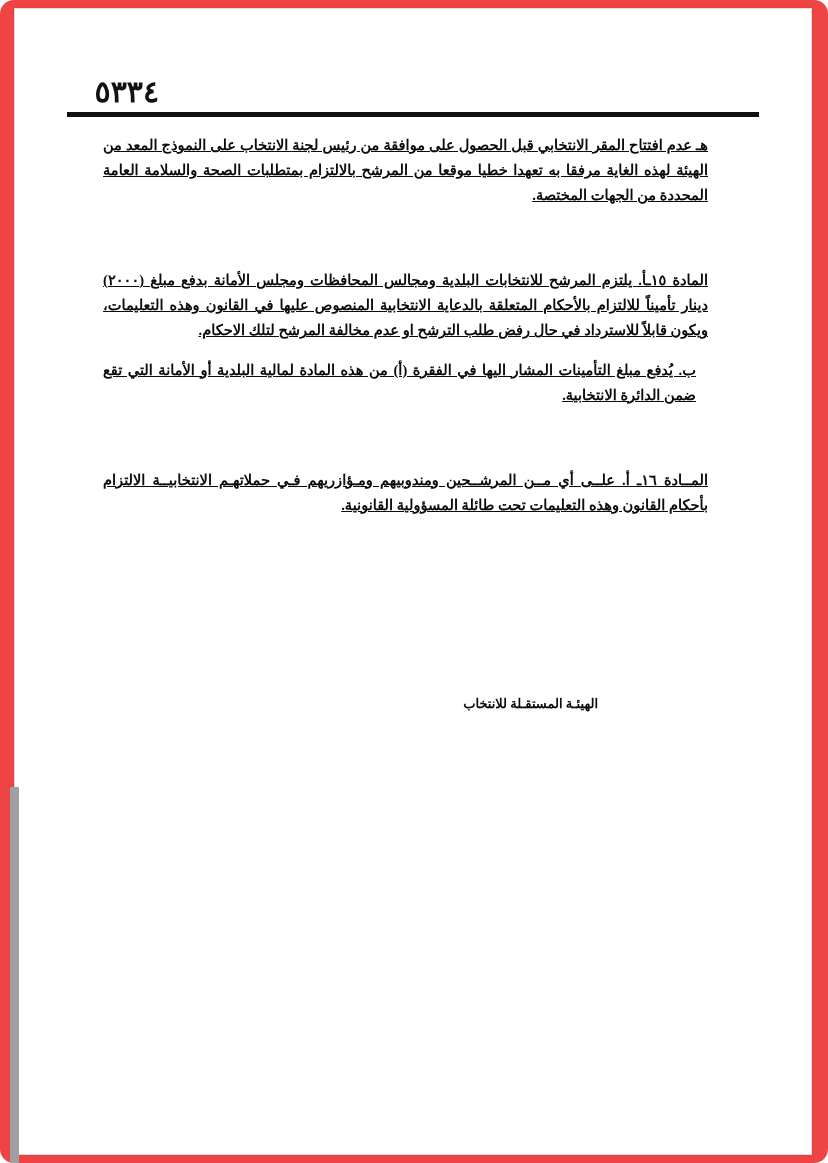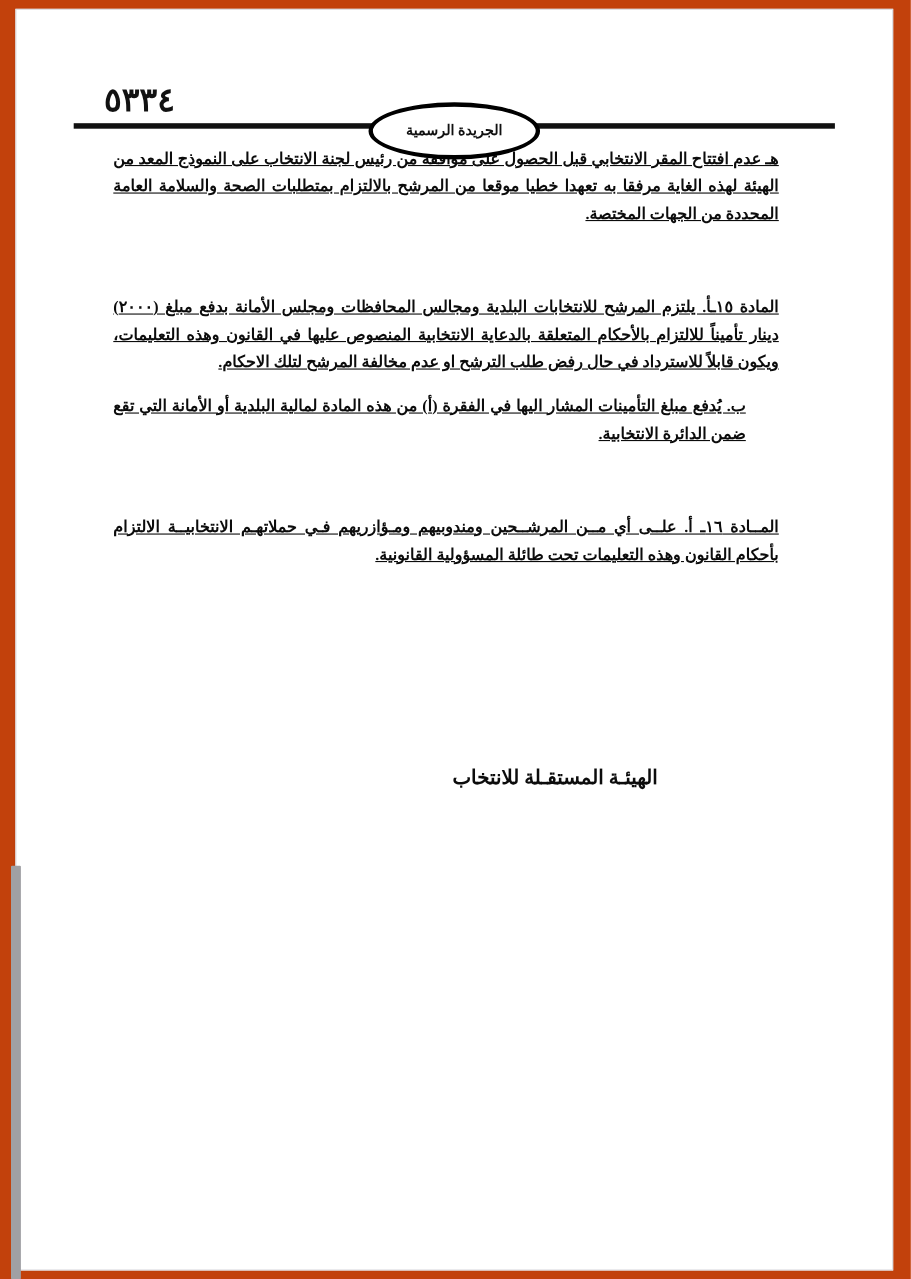--- a/index.html
+++ b/index.html
@@ -12,22 +12,23 @@
     height: 1163px;
     overflow: hidden;
     font-family: "Liberation Serif", "DejaVu Serif", serif;
   }
 
   
   .viewer {
     position: relative;
     width: 828px;
     height: 1163px;
-    background: #c2410c;
+    background: #ef4444;
     box-sizing: border-box;
+    border-radius: 14px;
   }
 
   .page-sheet {
     position: absolute;
     left: 14px;
     top: 8px;
     width: 798px;
     height: 1147px;
     background: #ffffff;
     box-sizing: border-box;
@@ -121,21 +122,21 @@
     font-size: 14.6px;
     line-height: 1.72;
     font-weight: 700;
     margin: 0;
     text-align: justify;
     text-align-last: right;
     text-decoration: underline;
   }
 
   .para.indent-sub {
-    margin-right: 30px;
+    margin-right: 12px;
   }
 
   .spacer-lg { height: 34px; }
 
   .article-17 {
     margin-right: 96px;
     text-align-last: right;
   }
 
   
@@ -146,37 +147,34 @@
   }
   .sig-line {
     font-size: 15px;
     font-weight: 700;
     color: #0c0c0c;
     letter-spacing: 0.5px;
     margin-bottom: 22px;
     white-space: nowrap;
   }
   .sig-line.second {
-    font-size: 18px;
+    font-size: 13px;
     margin-bottom: 0;
   }
 </style>
 </head>
 <body>
 
 <div class="viewer">
 
   <div class="page-sheet">
 
     <div class="doc-header">
       <div class="page-number">٥٣٣٤</div>
       <div class="header-rule"></div>
-      <div class="header-badge">
-        <span class="header-badge-label">الجريدة الرسمية</span>
-      </div>
     </div>
 
     <div class="doc-body">
 
       <div class="block">
         <p class="para">هـ   عدم افتتاح المقر الانتخابي قبل الحصول على موافقة من رئيس لجنة الانتخاب على النموذج المعد من الهيئة لهذه الغاية مرفقا به تعهدا خطيا موقعا من المرشح بالالتزام بمتطلبات الصحة والسلامة العامة المحددة من الجهات المختصة.</p>
       </div>
 
       <div class="spacer-lg"></div>
 

